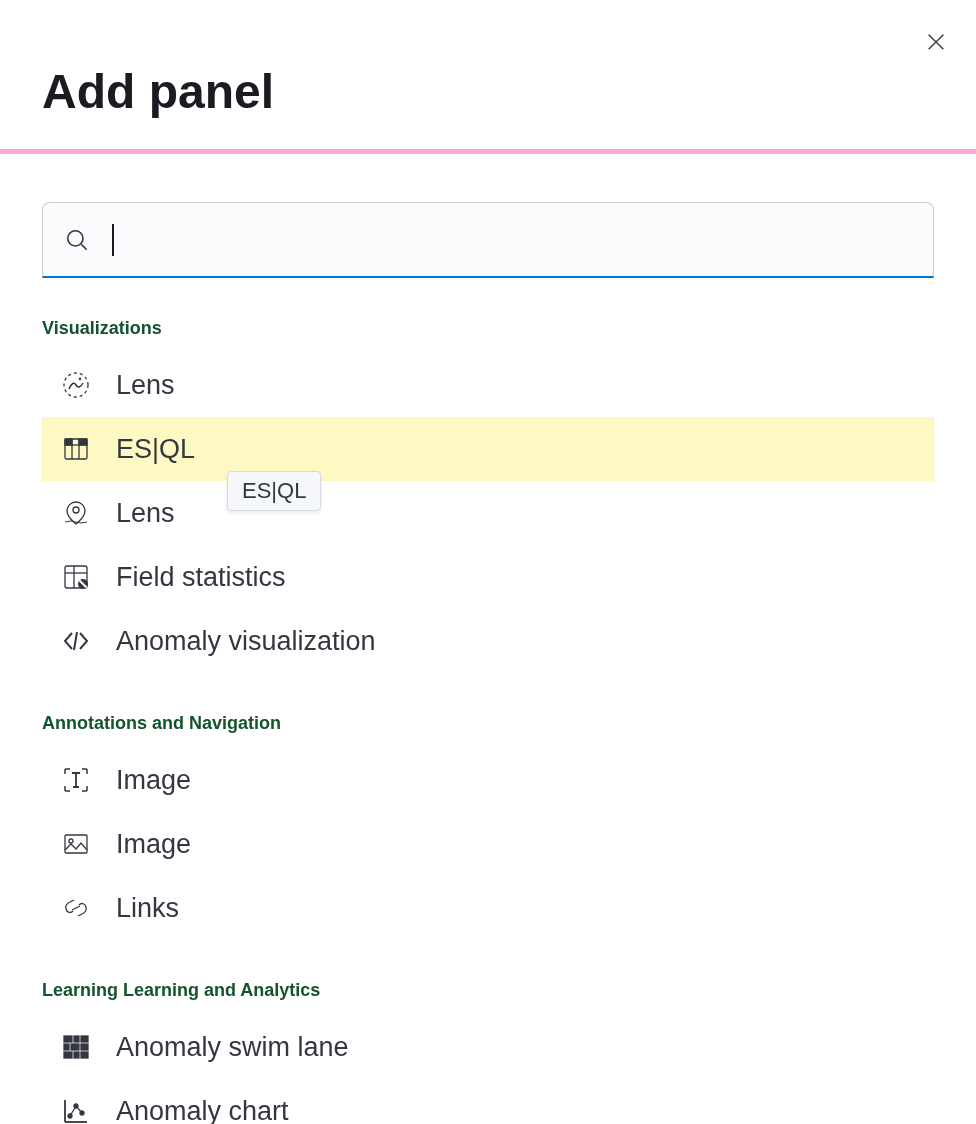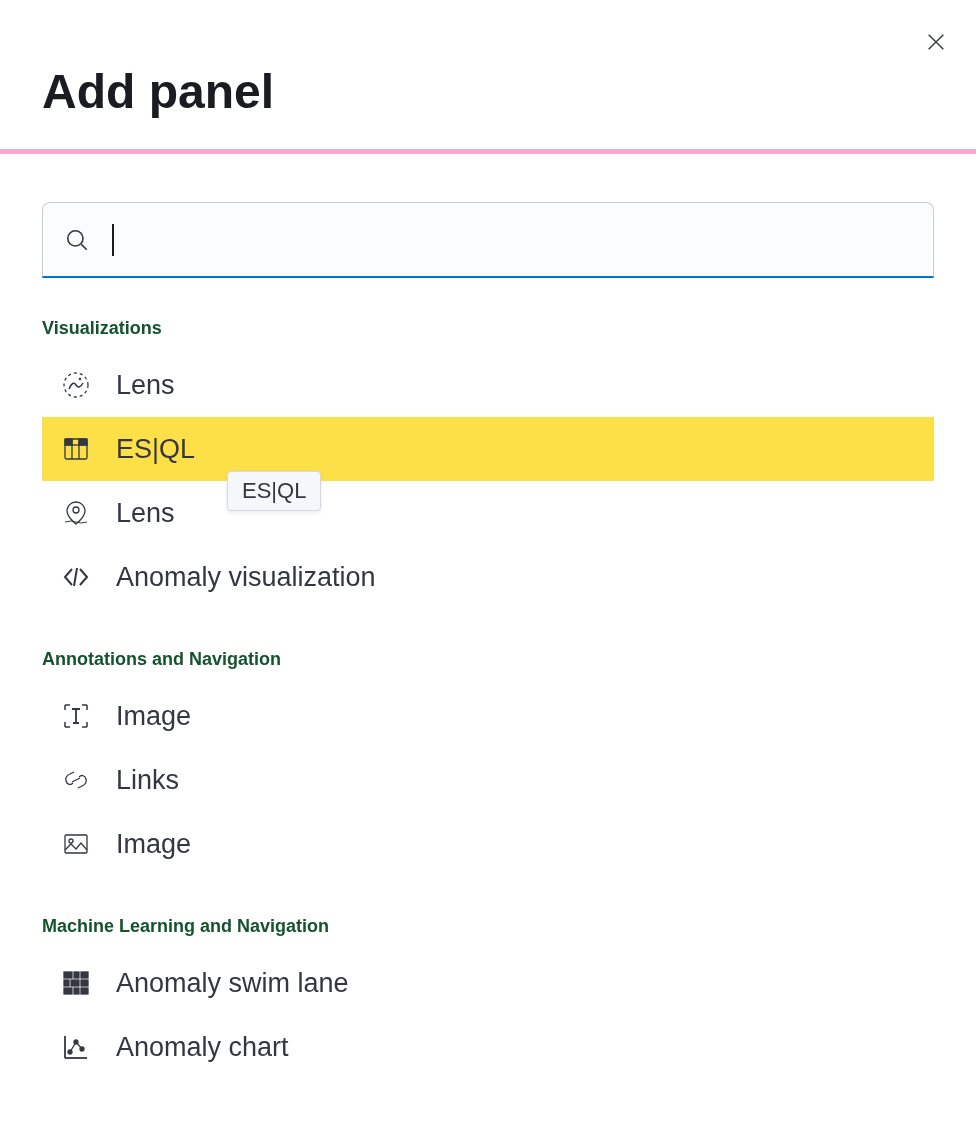--- a/index.html
+++ b/index.html
@@ -101,21 +101,21 @@
     }
     .item {
       display: flex;
       align-items: center;
       height: 64px;
       padding-left: 18px;
       cursor: pointer;
       position: relative;
     }
     .item.hovered {
-      background: #fde047;
+      background: #fef9c3;
     }
     .item-icon {
       width: 32px;
       height: 32px;
       display: flex;
       align-items: center;
       justify-content: center;
       flex-shrink: 0;
     }
     .item-icon svg {
@@ -193,54 +193,62 @@
           <span class="item-icon">
             <svg viewBox="0 0 30 30">
               <use href="#icon-maps"></use>
             </svg>
           </span>
           <span class="item-label">Lens</span>
         </li>
         <li class="item">
           <span class="item-icon">
             <svg viewBox="0 0 30 30">
+              <use href="#icon-fieldstats"></use>
+            </svg>
+          </span>
+          <span class="item-label">Field statistics</span>
+        </li>
+        <li class="item">
+          <span class="item-icon">
+            <svg viewBox="0 0 30 30">
               <use href="#icon-code"></use>
             </svg>
           </span>
           <span class="item-label">Anomaly visualization</span>
         </li>
       </ul>
       <div class="group-title">Annotations and Navigation</div>
       <ul class="item-list">
         <li class="item">
           <span class="item-icon">
             <svg viewBox="0 0 30 30">
               <use href="#icon-text"></use>
             </svg>
           </span>
           <span class="item-label">Image</span>
         </li>
         <li class="item">
           <span class="item-icon">
             <svg viewBox="0 0 30 30">
+              <use href="#icon-image"></use>
+            </svg>
+          </span>
+          <span class="item-label">Image</span>
+        </li>
+        <li class="item">
+          <span class="item-icon">
+            <svg viewBox="0 0 30 30">
               <use href="#icon-link"></use>
             </svg>
           </span>
           <span class="item-label">Links</span>
         </li>
-        <li class="item">
-          <span class="item-icon">
-            <svg viewBox="0 0 30 30">
-              <use href="#icon-image"></use>
-            </svg>
-          </span>
-          <span class="item-label">Image</span>
-        </li>
       </ul>
-      <div class="group-title">Machine Learning and Navigation</div>
+      <div class="group-title">Learning Learning and Analytics</div>
       <ul class="item-list">
         <li class="item">
           <span class="item-icon">
             <svg viewBox="0 0 30 30">
               <use href="#icon-swimlane"></use>
             </svg>
           </span>
           <span class="item-label">Anomaly swim lane</span>
         </li>
         <li class="item">

